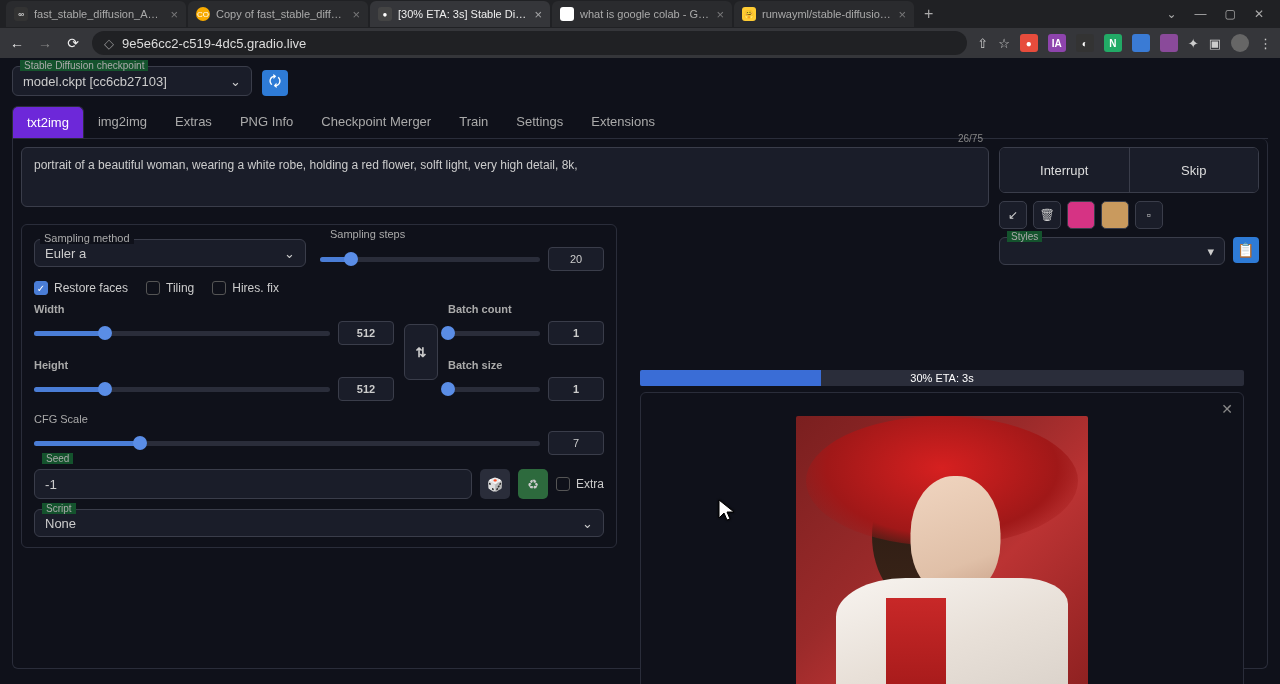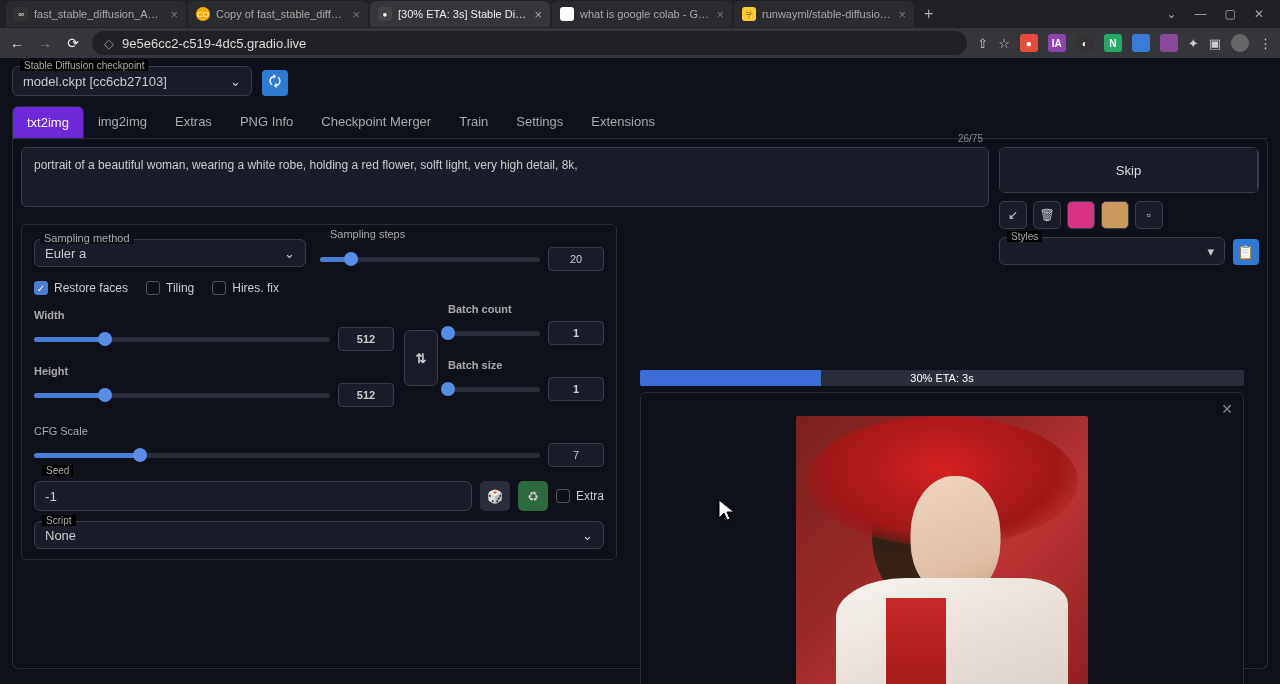--- a/index.html
+++ b/index.html
@@ -19,21 +19,21 @@
 .nav-btn { color: #888; font-size: 14px; width: 18px; text-align: center; }
 .nav-btn.enabled { color: #eee; }
 .url-box { flex: 1; display: flex; align-items: center; gap: 8px; background: #202124; border-radius: 14px; height: 24px; padding: 0 12px; color: #ddd; font-size: 13px; }
 .addr-icons { display: flex; gap: 10px; align-items: center; color: #ccc; }
 .ext-icon { width: 18px; height: 18px; border-radius: 3px; display: inline-flex; align-items: center; justify-content: center; font-size: 10px; font-weight: bold; }
 
 
 .app-body { background: #0f111a; padding: 8px 12px; height: calc(684px - 58px); overflow: hidden; }
 .ckpt-row { display: flex; align-items: flex-end; gap: 10px; margin-bottom: 10px; }
 .field-wrap { position: relative; }
-.field-label { position: absolute; top: -6px; left: 8px; font-size: 10px; color: #aaa; background: #000000; padding: 0 4px; }
+.field-label { position: absolute; top: -6px; left: 8px; font-size: 10px; color: #aaa; background: #14532d; padding: 0 4px; }
 .ckpt-select { width: 240px; height: 30px; background: #1a1d29; border: 1px solid #3a3d4a; border-radius: 6px; padding: 0 10px; color: #ccc; display: flex; align-items: center; justify-content: space-between; }
 .refresh-btn { width: 26px; height: 26px; background: #2e7bd6; border-radius: 4px; display: flex; align-items: center; justify-content: center; color: #fff; font-size: 14px; }
 
 .tabs-row { display: flex; border-bottom: 1px solid #2a2d3a; }
 .main-tab { padding: 8px 14px; color: #aaa; cursor: pointer; border-radius: 6px 6px 0 0; font-size: 13px; }
 .main-tab.active { background: #6d28d9; border: 1px solid #2a2d3a; border-bottom: none; color: #fff; }
 
 .panel { border: 1px solid #2a2d3a; border-top: none; border-radius: 0 6px 6px 6px; padding: 8px; display: flex; gap: 10px; height: 530px; }
 .left-col { flex: 0 0 968px; display: flex; flex-direction: column; gap: 6px; }
 .right-col { flex: 1; display: flex; flex-direction: column; gap: 8px; }
@@ -85,21 +85,21 @@
 .action-btn:first-child { border-right: 1px solid #3a3d4a; }
 
 .mini-btns { display: flex; gap: 6px; }
 .mini-btn { width: 28px; height: 28px; border: 1px solid #3a3d4a; border-radius: 5px; display: flex; align-items: center; justify-content: center; font-size: 12px; }
 .mb1 { background: #1a1d29; color: #ccc; }
 .mb2 { background: #1a1d29; color: #ccc; }
 .mb3 { background: #d63384; }
 .mb4 { background: #c99a5e; }
 .mb5 { background: #1a1d29; color: #ccc; }
 
-.styles-row { display: flex; gap: 8px; align-items: flex-end; }
+.styles-row { display: flex; gap: 8px; align-items: flex-start; }
 .styles-select { flex: 1; }
 .progress-bar { height: 16px; background: #2a2d3a; border-radius: 2px; position: relative; margin-bottom: 6px; overflow: hidden; }
 .progress-fill { height: 100%; background: #3a6dd6; }
 .progress-text { position: absolute; left: 50%; top: 50%; transform: translate(-50%, -50%); font-size: 11px; color: #fff; }
 .output-frame { border: 1px solid #2a2d3a; border-radius: 6px; height: 340px; position: relative; display: flex; align-items: center; justify-content: center; background: #0f111a; }
 .output-close { position: absolute; top: 8px; right: 10px; color: #888; font-size: 14px; }
 .gen-image { width: 292px; height: 292px; background: linear-gradient(135deg, #7a1f1f 0%, #9a2a2a 40%, #b33 60%, #8a1f1f 100%); border-radius: 2px; position: relative; overflow: hidden; }
 .gen-flower { position: absolute; top: 0; left: 10px; right: 10px; height: 130px; background: radial-gradient(ellipse at 50% 40%, #d62020 0%, #a01818 60%, transparent 80%); border-radius: 50%; }
 .gen-face { position: absolute; top: 60px; left: 50%; transform: translateX(-35%); width: 90px; height: 120px; background: linear-gradient(160deg, #f0d5c0 0%, #e0c0a8 70%, #c8a088 100%); border-radius: 48% 48% 45% 45%; }
 .gen-hair { position: absolute; top: 50px; left: 50%; transform: translateX(-70%); width: 100px; height: 140px; background: linear-gradient(180deg, #2a1a12 0%, #3a2418 100%); border-radius: 50% 40% 30% 50%; }
@@ -276,21 +276,21 @@
               <div class="dim-slider">
                 <div class="dim-slider-label">Batch count</div>
                 <div class="slider-row">
                   <div class="slider-track">
                     <div class="slider-fill" style="width:0%"></div>
                     <div class="slider-thumb" style="left:0%"></div>
                   </div>
                   <div class="slider-val">1</div>
                 </div>
               </div>
-              <div class="dim-slider" style="margin-bottom:12px">
+              <div class="dim-slider" style="margin-bottom:0">
                 <div class="dim-slider-label">Batch size</div>
                 <div class="slider-row">
                   <div class="slider-track">
                     <div class="slider-fill" style="width:0%"></div>
                     <div class="slider-thumb" style="left:0%"></div>
                   </div>
                   <div class="slider-val">1</div>
                 </div>
               </div>
             </div>
@@ -330,20 +330,21 @@
             </div>
           </div>
 
         </div>
 
       </div>
     </div>
 
     <div class="right-col">
       <div class="action-btns">
+        <div class="action-btn">Interrupt</div>
         <div class="action-btn">Skip</div>
       </div>
       <div class="mini-btns">
         <div class="mini-btn mb1">
             <span>↙</span>
           </div>
         <div class="mini-btn mb2">
             <span>🗑</span>
           </div>
         <div class="mini-btn mb3"></div>

